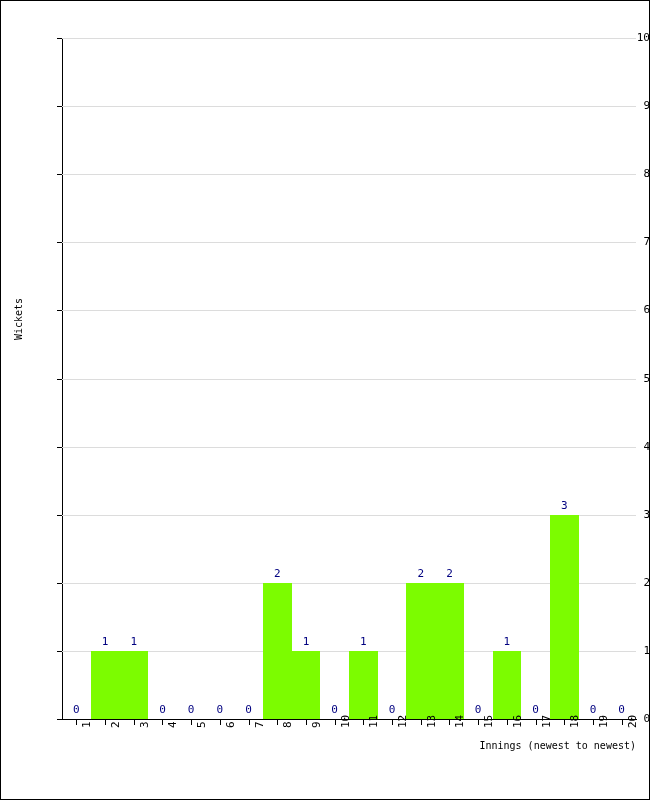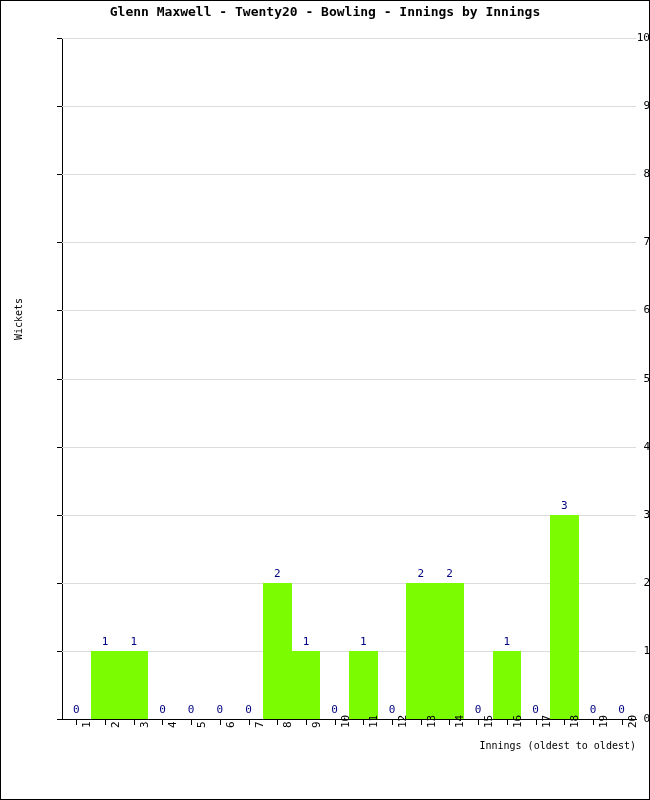--- a/index.html
+++ b/index.html
@@ -163,21 +163,20 @@
     white-space: nowrap;
   }
 </style>
 </head>
 <body>
 
 <div id="page">
 
   <div id="frame"></div>
 
-  <div id="chart-title">Glenn Maxwell - Twenty20 - Bowling - Innings by Innings</div>
 
   <div id="y-axis-title">Wickets</div>
 
   <div id="y-axis-line"></div>
   <div id="x-axis-line"></div>
 
   <div id="y-ticks">
       <div class="y-tick-mark" style="top: 719px;"></div>
       <div class="y-tick-label" style="top: 713px;">0</div>
       <div class="y-tick-mark" style="top: 651px;"></div>
@@ -286,15 +285,15 @@
       <div class="x-tick-mark" style="left: 536px;"></div>
       <div class="x-tick-label" style="left: 541px;">17</div>
       <div class="x-tick-mark" style="left: 564px;"></div>
       <div class="x-tick-label" style="left: 569px;">18</div>
       <div class="x-tick-mark" style="left: 593px;"></div>
       <div class="x-tick-label" style="left: 598px;">19</div>
       <div class="x-tick-mark" style="left: 622px;"></div>
       <div class="x-tick-label" style="left: 627px;">20</div>
     </div>
 
-  <div id="x-axis-title">Innings (oldest to oldest)</div>
+  <div id="x-axis-title">Innings (newest to newest)</div>
 
 </div>
 
 </body></html>

